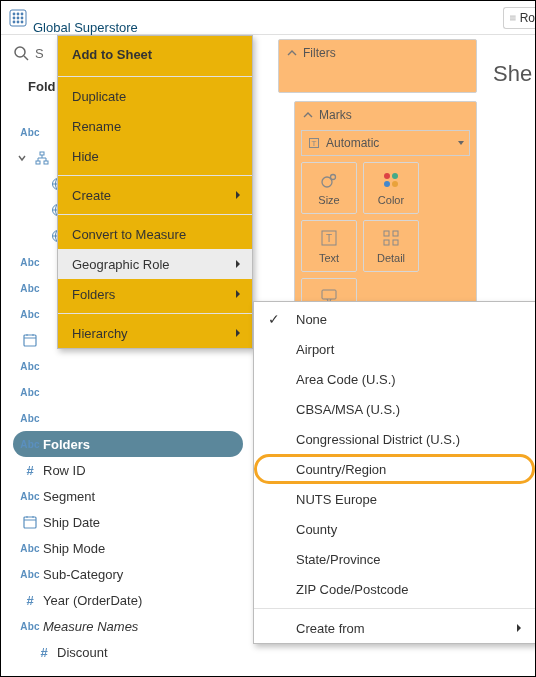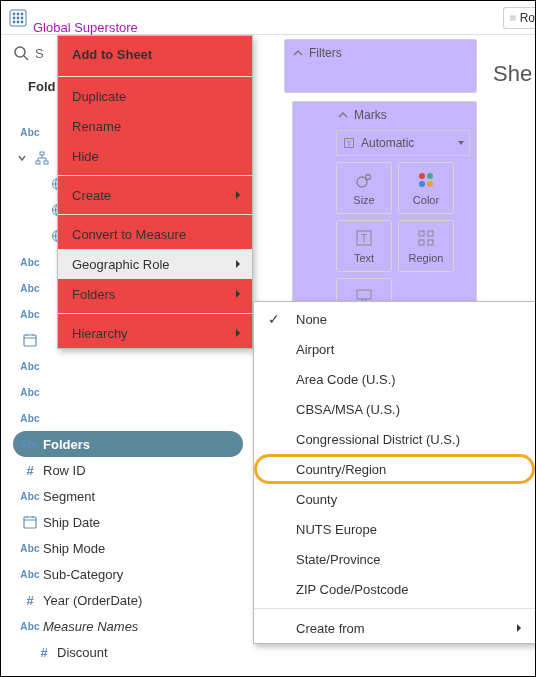--- a/index.html
+++ b/index.html
@@ -1,21 +1,21 @@
 <!DOCTYPE html>
 <html><head>
 <meta charset="utf-8">
 <style>
   * { box-sizing: border-box; margin: 0; padding: 0; font-family: "Segoe UI", Arial, sans-serif; }
   body { width: 536px; height: 677px; overflow: hidden; background: #fff; border: 1px solid #000; position: relative; font-size: 13px; color: #333; }
 
   
   .ds-header { height: 34px; display: flex; align-items: center; padding-left: 8px; border-bottom: 1px solid #e0e0e0; }
   .ds-icon   { width: 18px; height: 18px; margin-right: 6px; }
-  .ds-title  { font-size: 13px; color: #a21caf; margin-top: 20px; }
+  .ds-title  { font-size: 13px; color: #0c4a6e; margin-top: 20px; }
 
   
   .left-col { position: absolute; top: 34px; left: 0; width: 56px; }
   .search-row { display: flex; align-items: center; height: 36px; padding-left: 12px; }
   .search-ic  { width: 16px; height: 16px; stroke: #666; fill: none; stroke-width: 1.5; }
   .search-txt { margin-left: 6px; color: #666; }
   .folders-lbl { font-weight: 600; padding: 8px 0 10px 12px; margin-left: 15px; }
 
   
   .fields { position: absolute; top: 118px; left: 12px; width: 230px; }
@@ -31,37 +31,37 @@
   .field.italic .lbl { font-style: italic; text-align: right; }
   .indent1 { margin-left: 14px; }
   .indent2 { margin-left: 28px; }
   .caret { width: 10px; height: 10px; margin-right: 2px; }
 
   
   .right-panel { position: absolute; top: 0; right: 0; width: 272px; border-left: 1px solid #e0e0e0; }
   .rows-chip  { position: absolute; top: 6px; right: 0; width: 32px; height: 22px; border: 1px solid #d0d0d0; border-right: none; border-radius: 3px 0 0 3px; display: flex; align-items: center; padding-left: 6px; font-size: 12px; background: #fff; }
   .rows-chip svg { margin-right: 4px; }
 
-  .card { border: 1px solid #d0d0d0; border-radius: 2px; margin: 4px 6px 6px 20px; background: #c4b5fd; }
+  .card { border: 1px solid #d0d0d0; border-radius: 2px; margin: 4px 6px 6px 14px; background: #fdba74; }
   .card-head { display: flex; align-items: center; height: 26px; padding: 0 8px; font-size: 12px; color: #555; }
   .card-head svg { margin-right: 6px; }
   .filters-card { position: absolute; top: 34px; left: 0; right: 52px; height: 54px; }
   .sheet-stub { position: absolute; top: 60px; right: 0; width: 42px; font-size: 22px; color: #555; font-weight: 300; margin-left: 45px; }
 
-  .marks-card { position: absolute; top: 96px; left: 8px; right: 52px; padding-left: 37px; }
+  .marks-card { position: absolute; top: 96px; left: 16px; right: 52px; }
   .mark-sel { margin: 2px 6px 6px 6px; height: 26px; border: 1px solid #cfcfcf; display: flex; align-items: center; padding: 0 6px; font-size: 12px; color: #555; position: relative; }
   .mark-sel svg:first-child { margin-right: 6px; }
   .mark-sel .dd { position: absolute; right: 4px; }
 
   .mark-grid { display: flex; flex-wrap: wrap; padding: 0 6px 6px 6px; gap: 6px; }
   .mark-btn { width: 56px; height: 52px; border: 1px solid #d6d6d6; border-radius: 2px; display: flex; flex-direction: column; align-items: center; justify-content: center; font-size: 11px; color: #555; gap: 4px; }
   .mark-btn svg { width: 20px; height: 20px; }
 
   
-  .ctx-menu { position: absolute; top: 34px; left: 56px; width: 196px; background: #ef4444; border: 1px solid #bcbcbc; box-shadow: 2px 3px 6px rgba(0,0,0,.25); z-index: 30; }
+  .ctx-menu { position: absolute; top: 34px; left: 56px; width: 196px; background: #eab308; border: 1px solid #bcbcbc; box-shadow: 2px 3px 6px rgba(0,0,0,.25); z-index: 30; }
   .ctx-item { height: 30px; display: flex; align-items: center; padding: 0 14px; font-size: 13px; color: #333; position: relative; }
   .ctx-item.header { font-weight: 700; height: 36px; }
   .ctx-item.hover  { background: #ececec; }
   .ctx-sep { height: 1px; background: #e1e1e1; margin: 4px 0; }
   .ctx-arrow { position: absolute; right: 10px; }
 
   
   .sub-menu { position: absolute; top: 300px; left: 252px; width: 283px; background: #fff; border: 1px solid #bcbcbc; box-shadow: 2px 3px 6px rgba(0,0,0,.25); z-index: 40; padding-top: 2px; }
   .sub-item { height: 30px; display: flex; align-items: center; padding-left: 42px; font-size: 13px; color: #333; position: relative; }
   .sub-check { position: absolute; left: 14px; font-size: 14px; }
@@ -322,21 +322,21 @@
           </svg>
         <span>Text</span>
       </div>
       <div class="mark-btn">
         <svg viewBox="0 0 20 20">
           <rect x="3" y="3" width="5" height="5" fill="none" stroke="#888"></rect>
             <rect x="12" y="3" width="5" height="5" fill="none" stroke="#888"></rect>
           <rect x="3" y="12" width="5" height="5" fill="none" stroke="#888"></rect>
             <rect x="12" y="12" width="5" height="5" fill="none" stroke="#888"></rect>
         </svg>
-        <span>Region</span>
+        <span>Detail</span>
       </div>
       <div class="mark-btn">
         <svg viewBox="0 0 20 20">
             <rect x="3" y="4" width="14" height="9" rx="1" fill="none" stroke="#888"></rect>
             <path d="M8 13 L10 17 L12 13" fill="none" stroke="#888"></path>
           </svg>
         <span>Tooltip</span>
       </div>
     </div>
   </div>
@@ -380,24 +380,24 @@
     <div class="sub-item">
       <span>CBSA/MSA (U.S.)</span>
     </div>
     <div class="sub-item">
       <span>Congressional District (U.S.)</span>
     </div>
     <div class="sub-item hl">
       <span>Country/Region</span>
     </div>
     <div class="sub-item">
+      <span>NUTS Europe</span>
+    </div>
+    <div class="sub-item">
       <span>County</span>
-    </div>
-    <div class="sub-item">
-      <span>NUTS Europe</span>
     </div>
     <div class="sub-item">
       <span>State/Province</span>
     </div>
     <div class="sub-item">
       <span>ZIP Code/Postcode</span>
     </div>
     <div class="sub-sep"></div>
     <div class="sub-item">
       <span>Create from</span>

